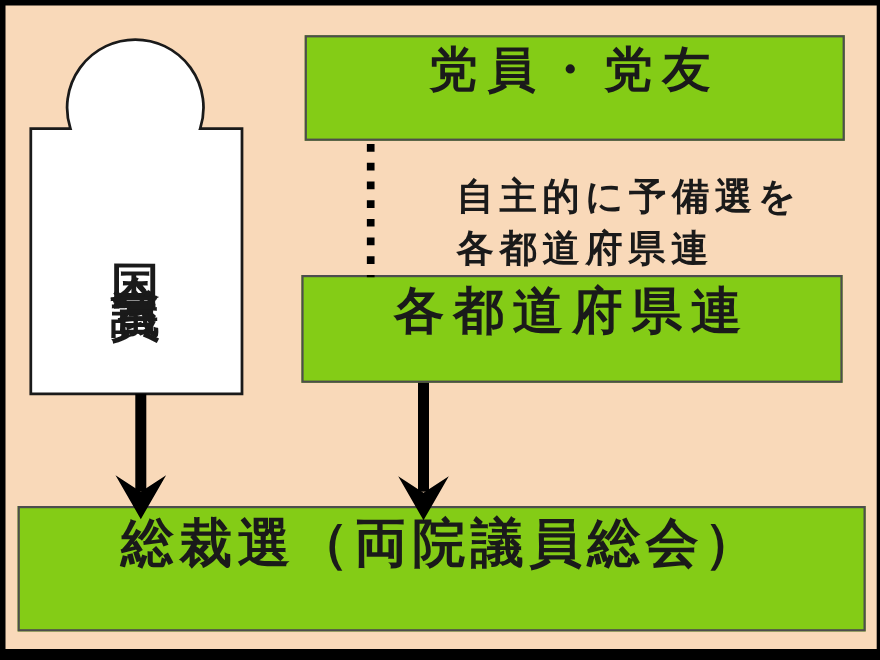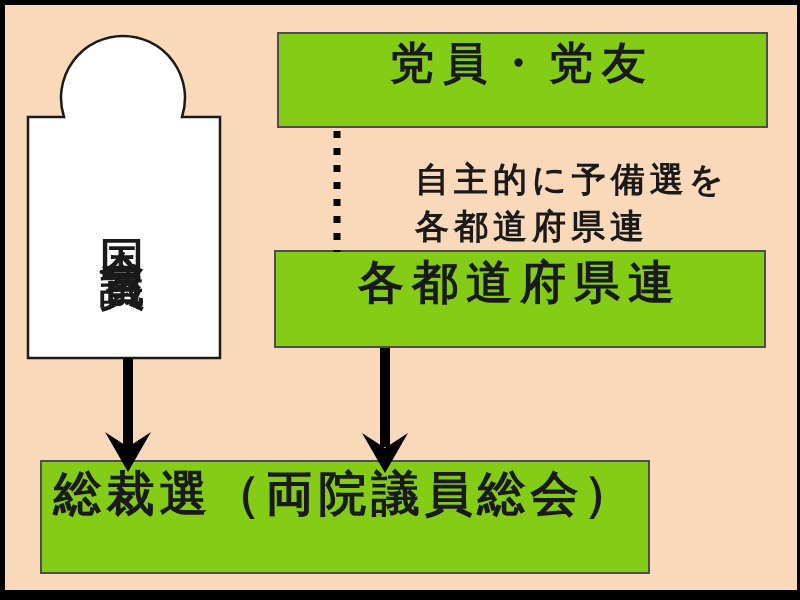--- a/index.html
+++ b/index.html
@@ -25,21 +25,21 @@
   .node{
     background:#84cc16;
     border:2px solid var(--box-border);
     box-sizing:border-box;
     display:flex;align-items:flex-start;justify-content:center;
     color:var(--ink);
     font-weight:bold;
   }
   .node-top{left:272px;top:27px;width:491px;height:96px;font-size:44px;letter-spacing:9px;}
   .node-mid{left:269px;top:245px;width:492px;height:98px;font-size:46px;letter-spacing:8px;}
-  .node-bottom{left:11px;top:455px;width:610px;height:114px;font-size:48px;letter-spacing:5px;margin-left:24px;}
+  .node-bottom{left:11px;top:455px;width:771px;height:114px;font-size:48px;letter-spacing:5px;}
   .diet-shape-svg{left:18px;top:26px;width:204px;height:334px;}
   .diet-label{
     left:93px;top:88px;width:50px;height:264px;
     writing-mode:vertical-rl;text-orientation:upright;
     font-size:44px;font-weight:bold;letter-spacing:10px;
     color:var(--ink);
     display:flex;align-items:center;justify-content:center;
   }
   .note{
     color:var(--ink);font-weight:bold;

